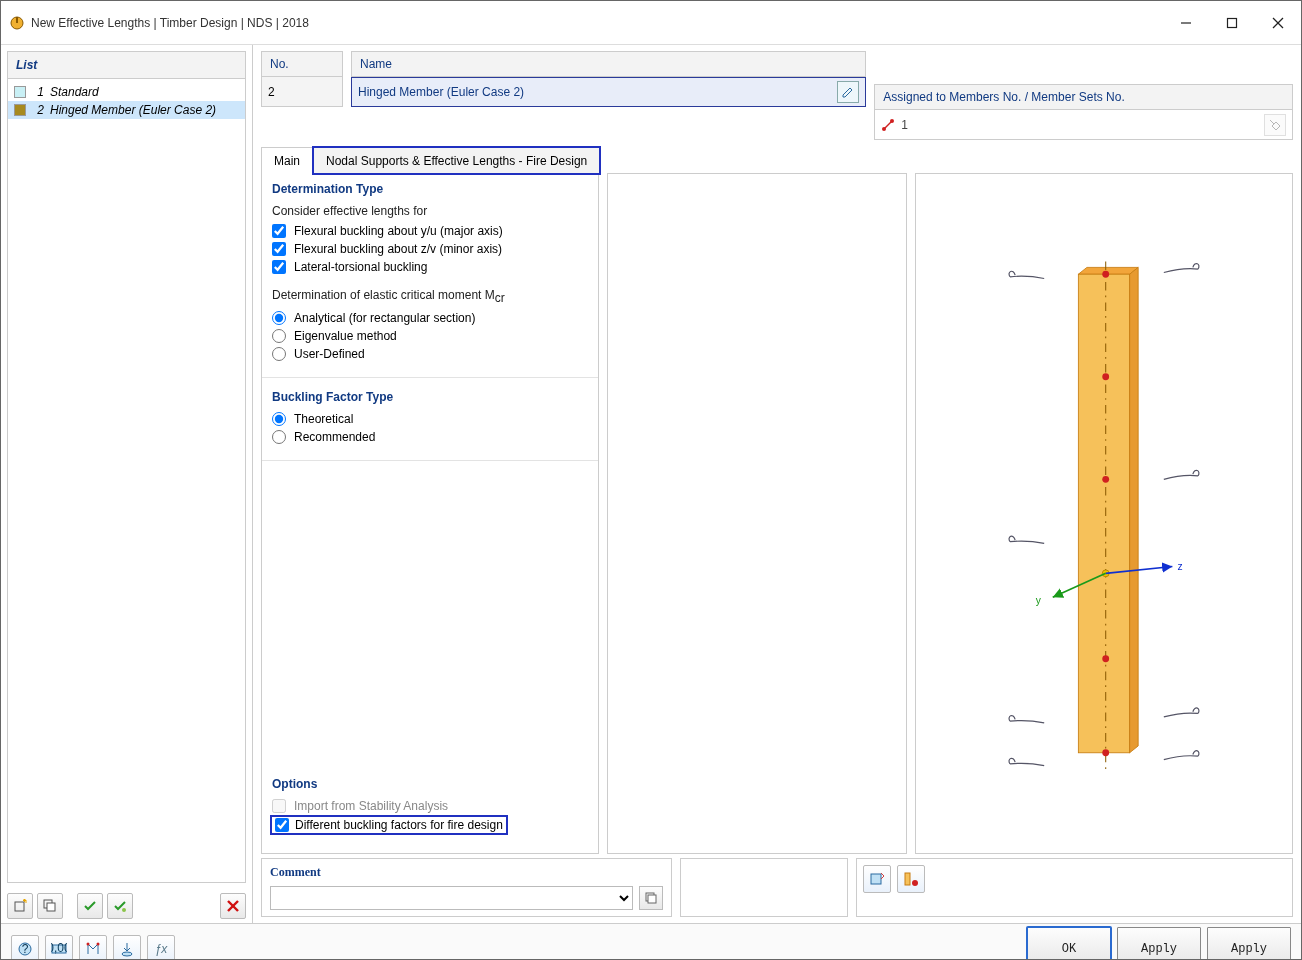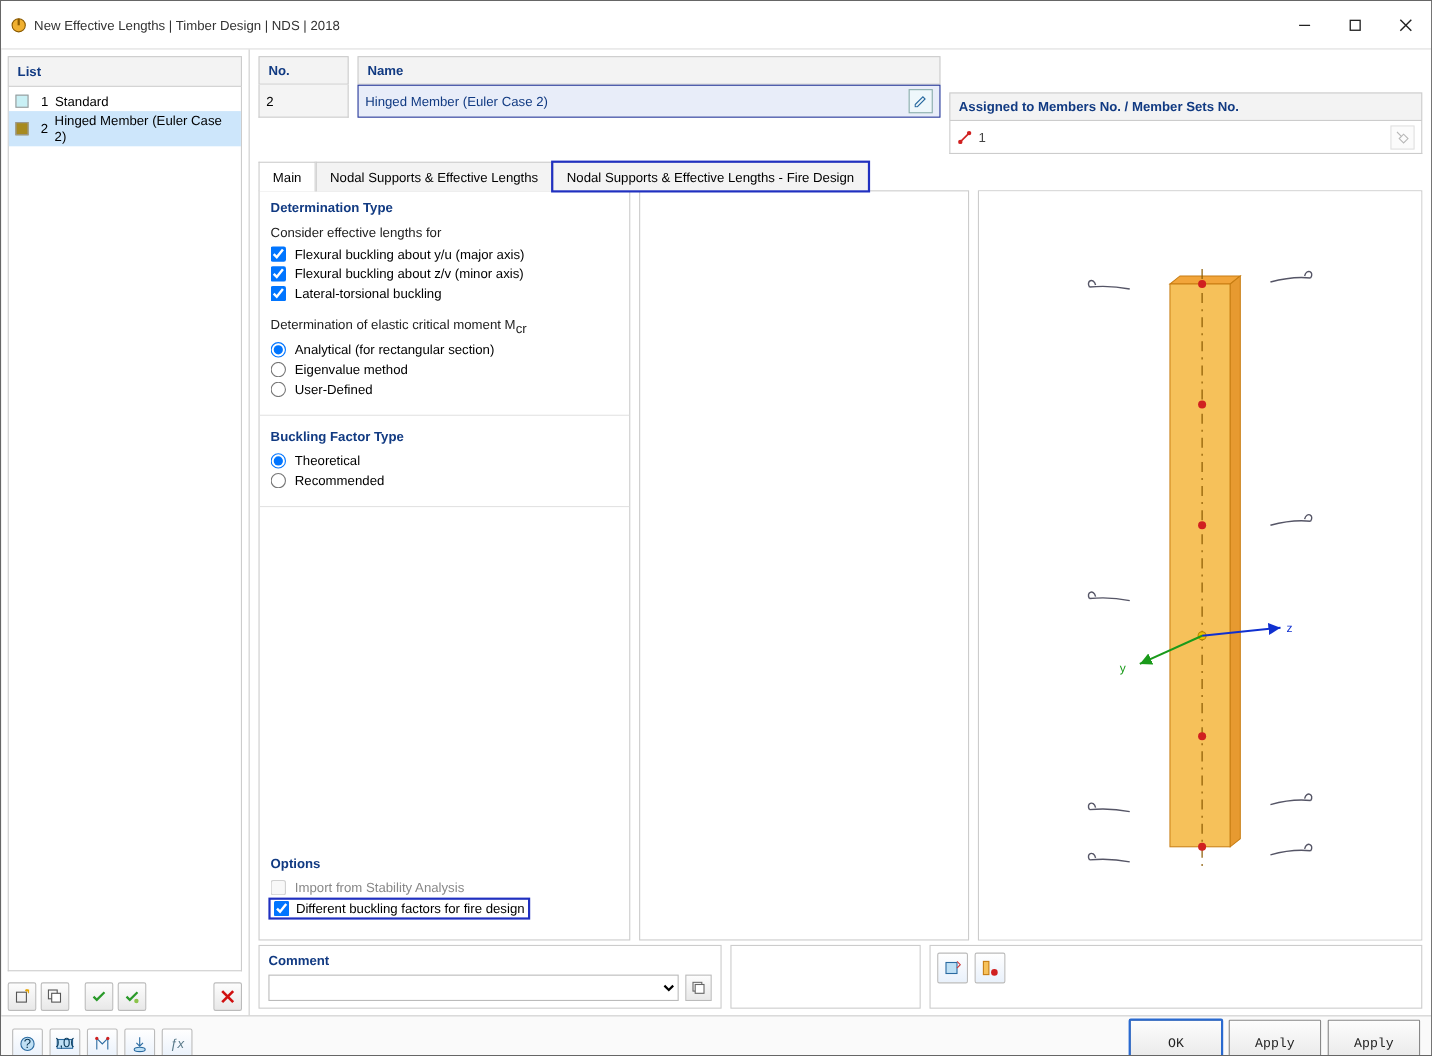--- a/index.html
+++ b/index.html
@@ -10,41 +10,41 @@
   .titlebar .appicon { width: 16px; height: 16px; margin-right: 6px; }
   .titlebar .title { flex: 1; color: #333; }
   .winbtns { display: flex; height: 100%; }
   .winbtn { width: 46px; display: flex; align-items: center; justify-content: center; color: #222; }
   .winbtn svg { width: 12px; height: 12px; }
 
   
   .main { display: flex; height: calc(100% - 30px - 50px); }
 
   
-  .leftcol { width: 226px; border-right: 1px solid #ccc; display: flex; flex-direction: column; }
+  .leftcol { width: 252px; border-right: 1px solid #ccc; display: flex; flex-direction: column; font-style: italic; }
   .panel-head { background: #f3f3f3; border: 1px solid #ccc; padding: 6px 8px; color: #113a82; font-weight: 600; }
   .leftcol .panel-head { margin: 6px 6px 0 6px; }
   .list-body { flex: 1; margin: 0 6px 6px 6px; border: 1px solid #ccc; border-top: none; background: #fff; padding: 4px 0; }
   .list-row { display: flex; align-items: center; padding: 2px 6px; gap: 6px; }
   .list-row.sel { background: #cde6fb; }
   .swatch { width: 12px; height: 12px; border: 1px solid #999; }
   .num { width: 12px; text-align: right; }
 
   .left-toolbar { display: flex; align-items: center; gap: 4px; padding: 4px 6px; }
   .tbtn { width: 26px; height: 26px; border: 1px solid #bbb; background: linear-gradient(#fdfdfd,#e8e8e8); border-radius: 2px; display: flex; align-items: center; justify-content: center; }
   .tbtn svg { width: 14px; height: 14px; }
   .spacer { flex: 1; }
 
   
   .rightcol { flex: 1; display: flex; flex-direction: column; }
 
   
   .hdrrow { display: flex; gap: 8px; padding: 6px 8px 0 8px; }
   .hdrcell { display: flex; flex-direction: column; }
-  .hdrcell .label, .cell-label { background: #f3f3f3; border: 1px solid #ccc; padding: 5px 8px; color: #113a82; font-weight: 700; }
+  .hdrcell .label, .cell-label { background: #f3f3f3; border: 1px solid #ccc; padding: 5px 8px; color: #113a82; font-weight: 400; }
   .hdrcell .val { border: 1px solid #ccc; border-top: none; padding: 4px 6px; background: #fff; display:flex; align-items:center; gap:6px; height:30px; }
   .no-cell { width: 82px; }
   .no-cell .val { background: #f4f4f4; }
   .name-cell { flex: 1.6; }
   .name-cell .val { background: #e8edf9; border: 1px solid #2a3a9a; color: #113a82; }
   .name-cell .val input { flex:1; border:none; background:transparent; color:#113a82; font-size:12px; outline:none; }
   .name-edit { width: 22px; height: 22px; border:1px solid #8aa; background:#eef7fb; display:flex; align-items:center; justify-content:center; }
   .assigned-cell { flex: 1.3; margin-top: 33px; }
   .assigned-cell .val { color:#444; }
   .assigned-cell .redline { width:14px; height:14px; }
@@ -69,21 +69,21 @@
   .subtxt { margin: 4px 0 6px 0; color:#222; }
   .chk, .rad { display:flex; align-items:center; gap:8px; margin:4px 0; }
   .chk input, .rad input { width:14px; height:14px; }
   .colA .fill { flex:1; }
   .opt-hl { display:inline-flex; outline: 2px solid #2030c0; padding: 1px 3px; }
   .greyed { color:#888; }
 
   
   .commentrow { display:flex; gap:8px; margin: 0 8px 6px 8px; }
   .commentbox { flex:1.3; border:1px solid #ccc; padding:6px 8px; }
-  .commentbox .sec-title { margin-bottom:6px; }
+  .commentbox .sec-title { margin-bottom:6px;font-family:Liberation Serif, serif; }
   .combo { display:flex; align-items:center; gap:6px; }
   .combo select { flex:1; height:24px; border:1px solid #bbb; background:#fff; }
   .smallbtn { width:24px; height:24px; border:1px solid #bbb; background:linear-gradient(#fdfdfd,#e8e8e8); display:flex; align-items:center; justify-content:center; }
   .emptybox { flex:.55; border:1px solid #ccc; }
   .preview-tools { border:1px solid #ccc; padding:6px; display:flex; gap:6px; align-items:flex-start; flex:1.4; }
 
   
   .preview { flex:1; position:relative; overflow:hidden; background:#fff; }
 
   
@@ -210,21 +210,20 @@
               <svg width="12" height="12" viewBox="0 0 12 12">
                 <path d="M1 1 L5 5 L3 7 L7 11 L11 7 L7 3 L5 5" fill="none" stroke="#888"></path>
               </svg>
             </div>
         </div>
       </div>
     </div>
 
     <div class="tabstrip">
       <div class="tab active"><span>Main</span></div>
-      <div class="tab"><span>Nodal Supports &amp; Effective Lengths</span></div>
       <div class="tab hl"><span>Nodal Supports &amp; Effective Lengths - Fire Design</span></div>
     </div>
 
     <div class="bodyrow">
 
       <div class="col colA">
         <div class="section">
           <div class="sec-title">Determination Type</div>
           <div class="subtxt">Consider effective lengths for</div>
           <label class="chk">

